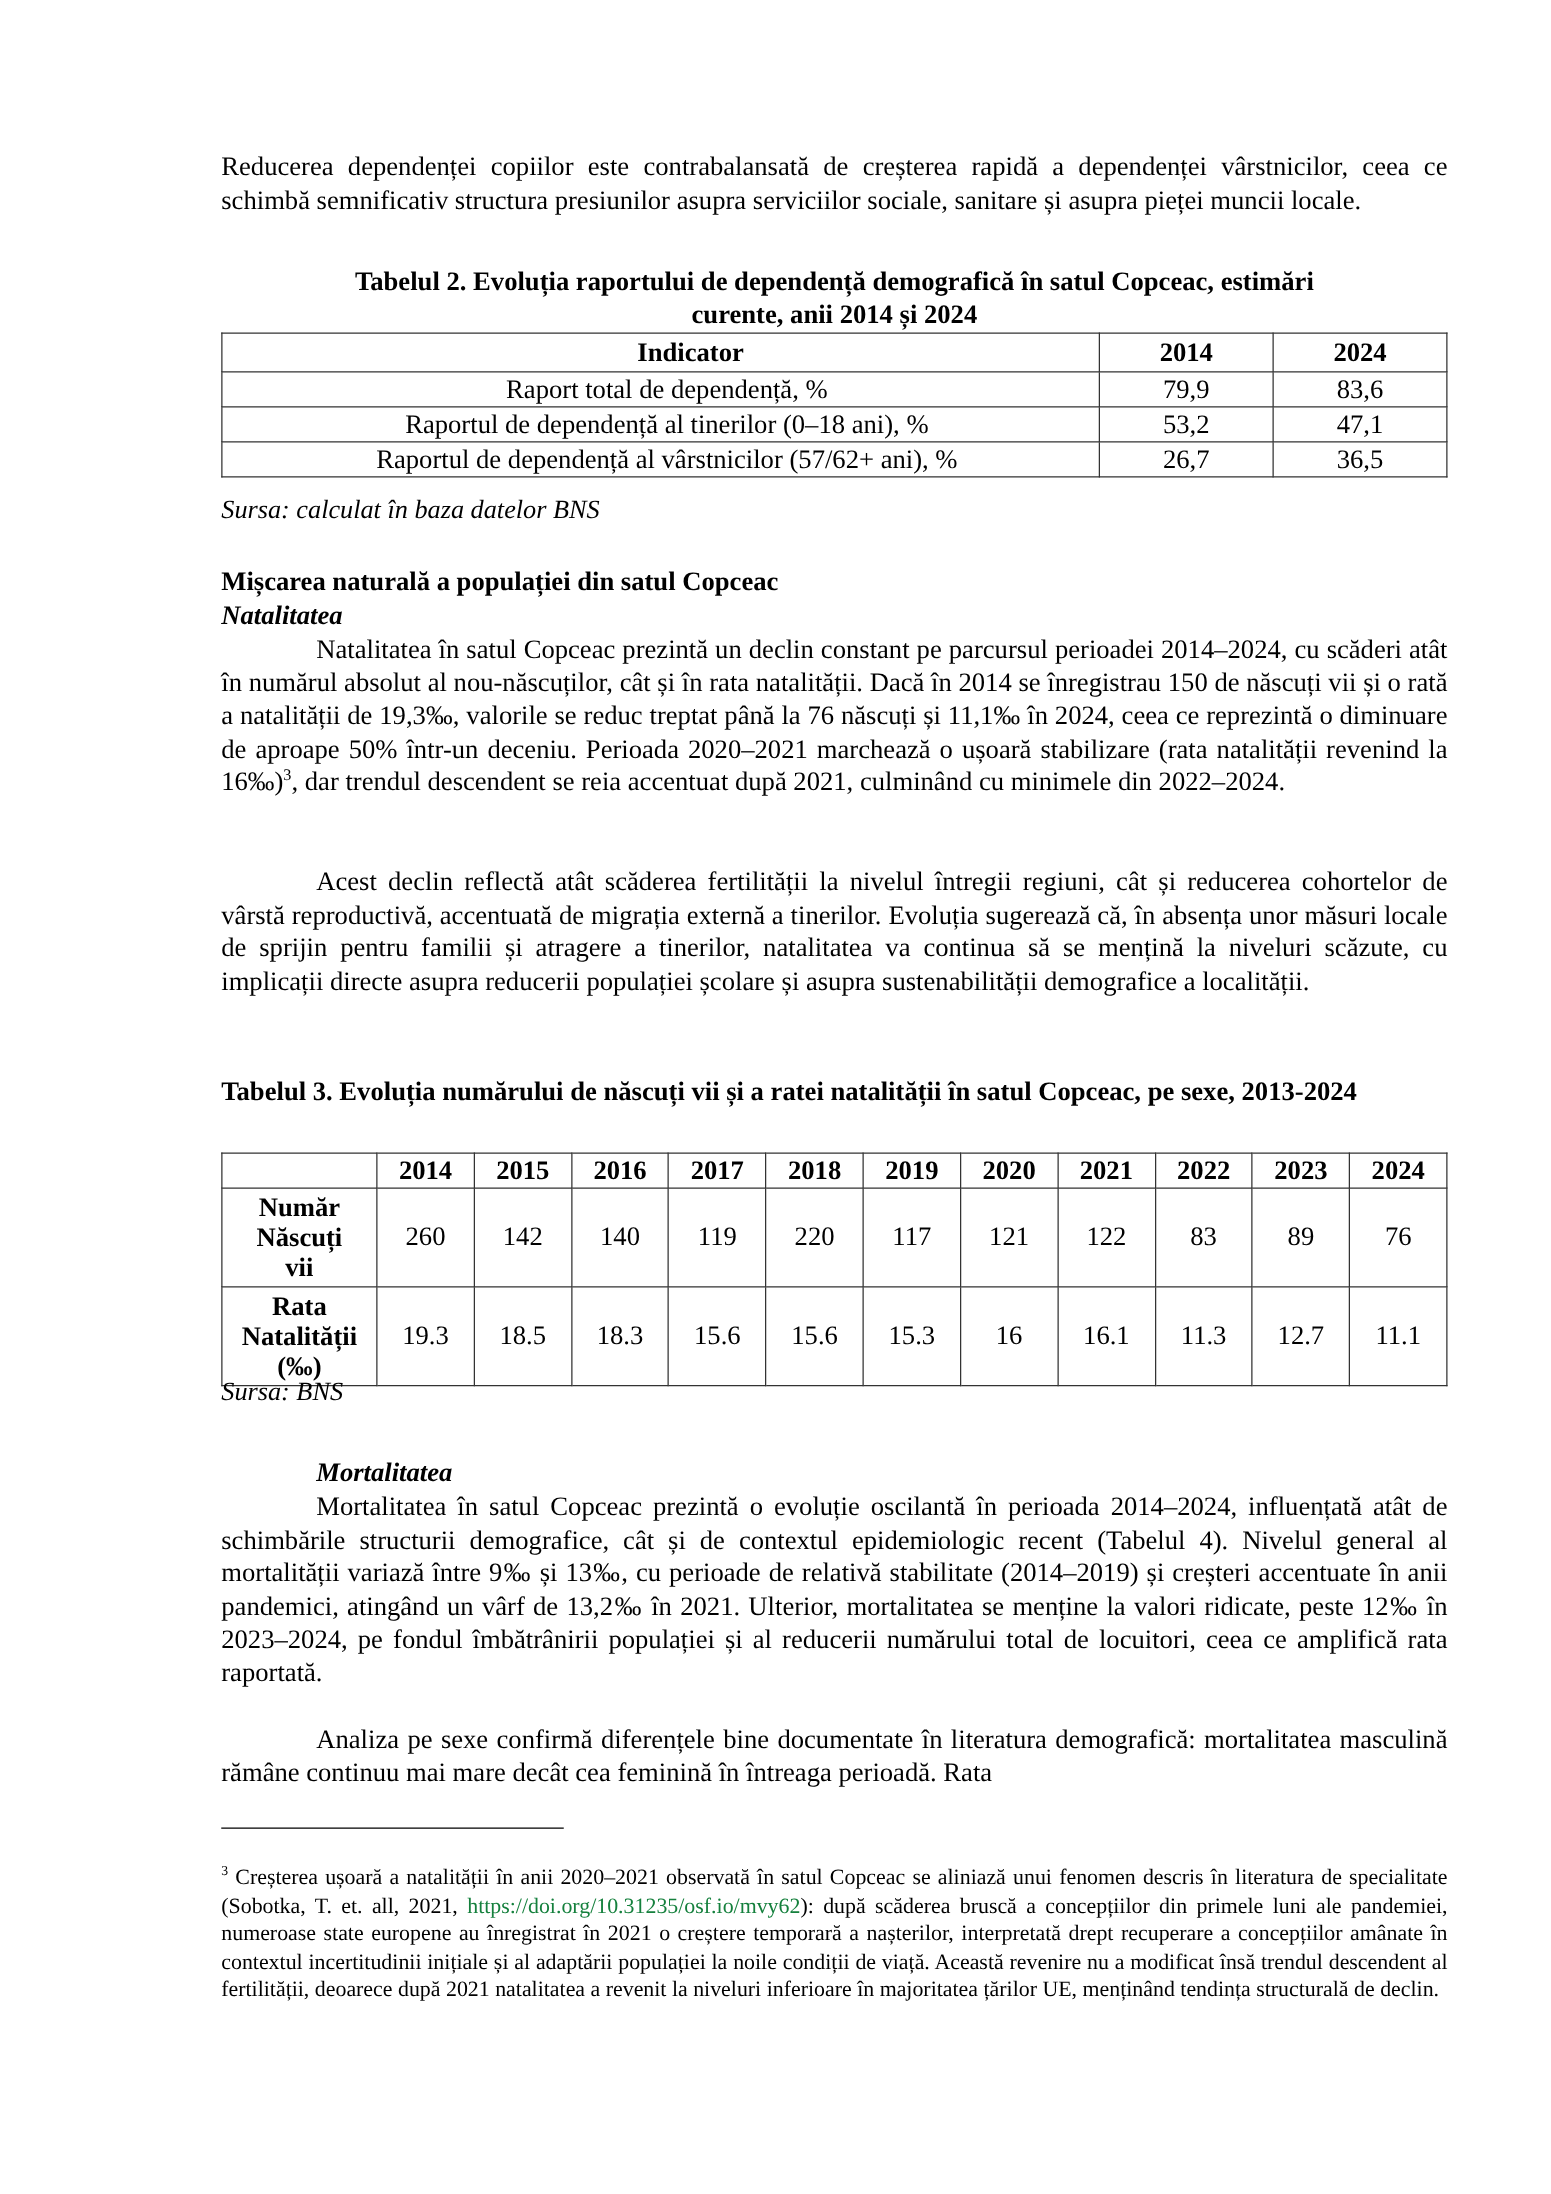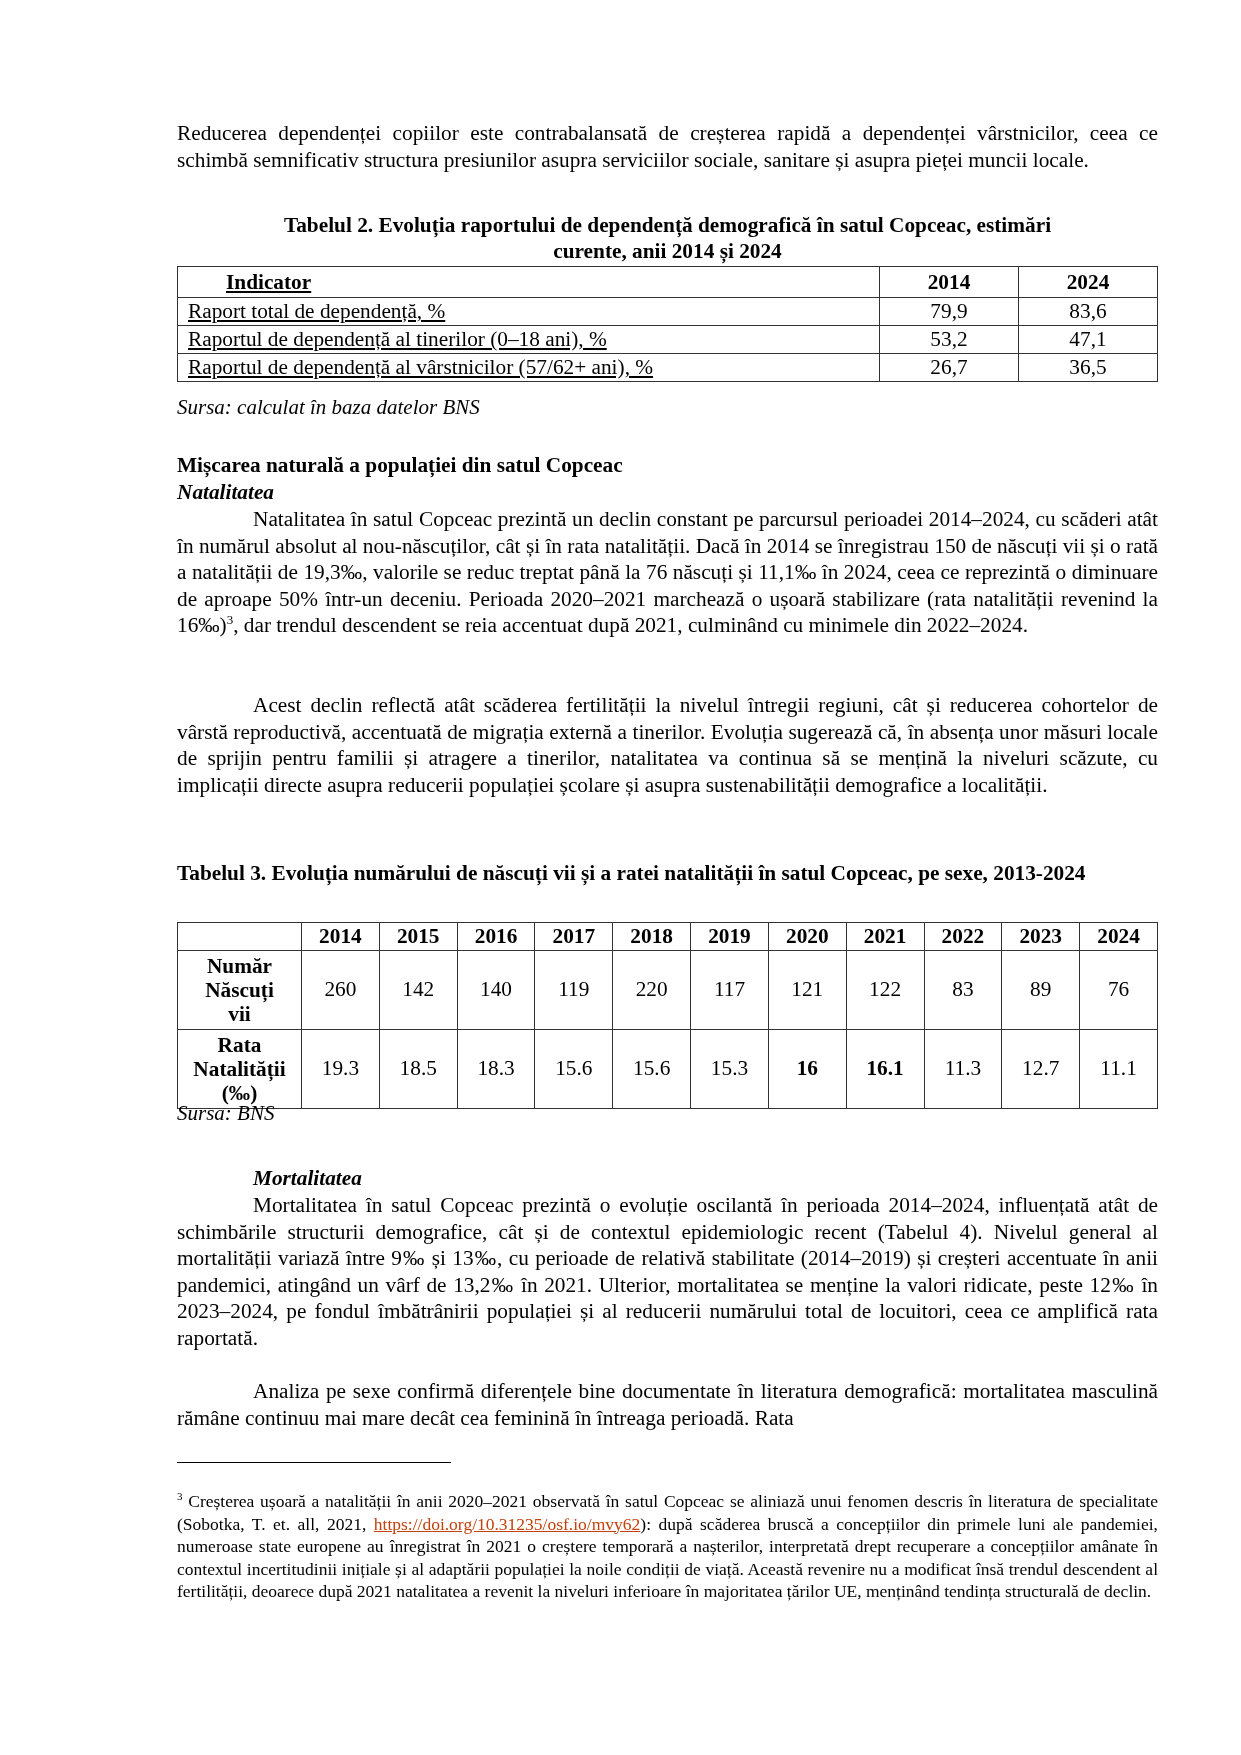--- a/index.html
+++ b/index.html
@@ -8,47 +8,47 @@
     p { margin: 0; text-align: justify; }
     .indent { text-indent: 76px; }
     .p-top { position: absolute; top: 120px; left: 0; width: 981px; }
     .cap { font-weight: bold; text-align: center; line-height: 26px; }
     .cap2 { position: absolute; top: 212px; left: 0; width: 981px; }
     table { border-collapse: collapse; }
     td, th { border: 1.3px solid #333; padding: 0; }
     .t2 { position: absolute; top: 266px; left: 0; width: 981px; font-size: 21.3px; }
     .t2 th { font-weight: bold; height: 30px; }
     .t2 td { height: 27px; line-height: 25px; }
-    .t2 .c-ind { text-align: left; padding-left: 10px; text-decoration: underline; }
+    .t2 .c-ind { text-align: center; padding-left: 10px; }
     .t2 th.c-ind { padding-left: 48px; }
     .t2 .c-num { text-align: center; width: 138px; }
     .src { font-style: italic; font-size: 21px; line-height: 20px; }
     .src2 { position: absolute; top: 397px; left: 0; }
     .h-sec { position: absolute; top: 452px; left: 0; font-weight: bold; }
     .h-sub { font-weight: bold; font-style: italic; }
     .h-nat { position: absolute; top: 479px; left: 0; }
     .p-nat1 { position: absolute; top: 506px; left: 0; width: 981px; }
     .p-nat2 { position: absolute; top: 692px; left: 0; width: 981px; }
     sup { font-size: 13px; line-height: 0; vertical-align: 8px; }
     .cap3 { position: absolute; top: 860px; left: 0; width: 981px; text-align: left; line-height: 27px; }
     .t3 { position: absolute; top: 922px; left: 0; width: 981px; font-size: 21.3px; }
     .t3 th { font-weight: bold; height: 26px; text-align: center; }
     .t3 td { text-align: center; }
     .t3 .rowhead { font-weight: bold; width: 123px; line-height: 24px; }
     .t3 tr.r1 td { height: 78px; }
     .t3 tr.r2 td { height: 78px; }
-    .t3 .bold { font-weight: bold; text-align: center; }
+    .t3 .bold { font-weight: normal; text-align: center; }
     .src3 { position: absolute; top: 1103px; left: 0; }
     .h-mort { position: absolute; top: 1165px; left: 76px; }
     .p-mort1 { position: absolute; top: 1192px; left: 0; width: 981px; }
     .p-mort2 { position: absolute; top: 1378px; left: 0; width: 981px; }
     .fn-rule { position: absolute; top: 1462px; left: 0; width: 274px; height: 0; border-top: 1.3px solid #000; }
     .footnote { position: absolute; top: 1490px; left: 0; width: 981px; font-size: 17.5px; line-height: 22.6px; text-align: justify; }
     .footnote sup { font-size: 11px; vertical-align: 7px; }
-    a.link { color: #c2410c; text-decoration: underline; }
+    a.link { color: #15803d; }
   </style>
 </head>
 <body>
 
 <div class="page">
 
   <p class="p-top">Reducerea dependenței copiilor este contrabalansată de creșterea rapidă a dependenței vârstnicilor, ceea ce schimbă semnificativ structura presiunilor asupra serviciilor sociale, sanitare și asupra pieței muncii locale.</p>
 
   <div class="cap cap2">
     <div>Tabelul 2. Evoluția raportului de dependență demografică în satul Copceac, estimări</div>

